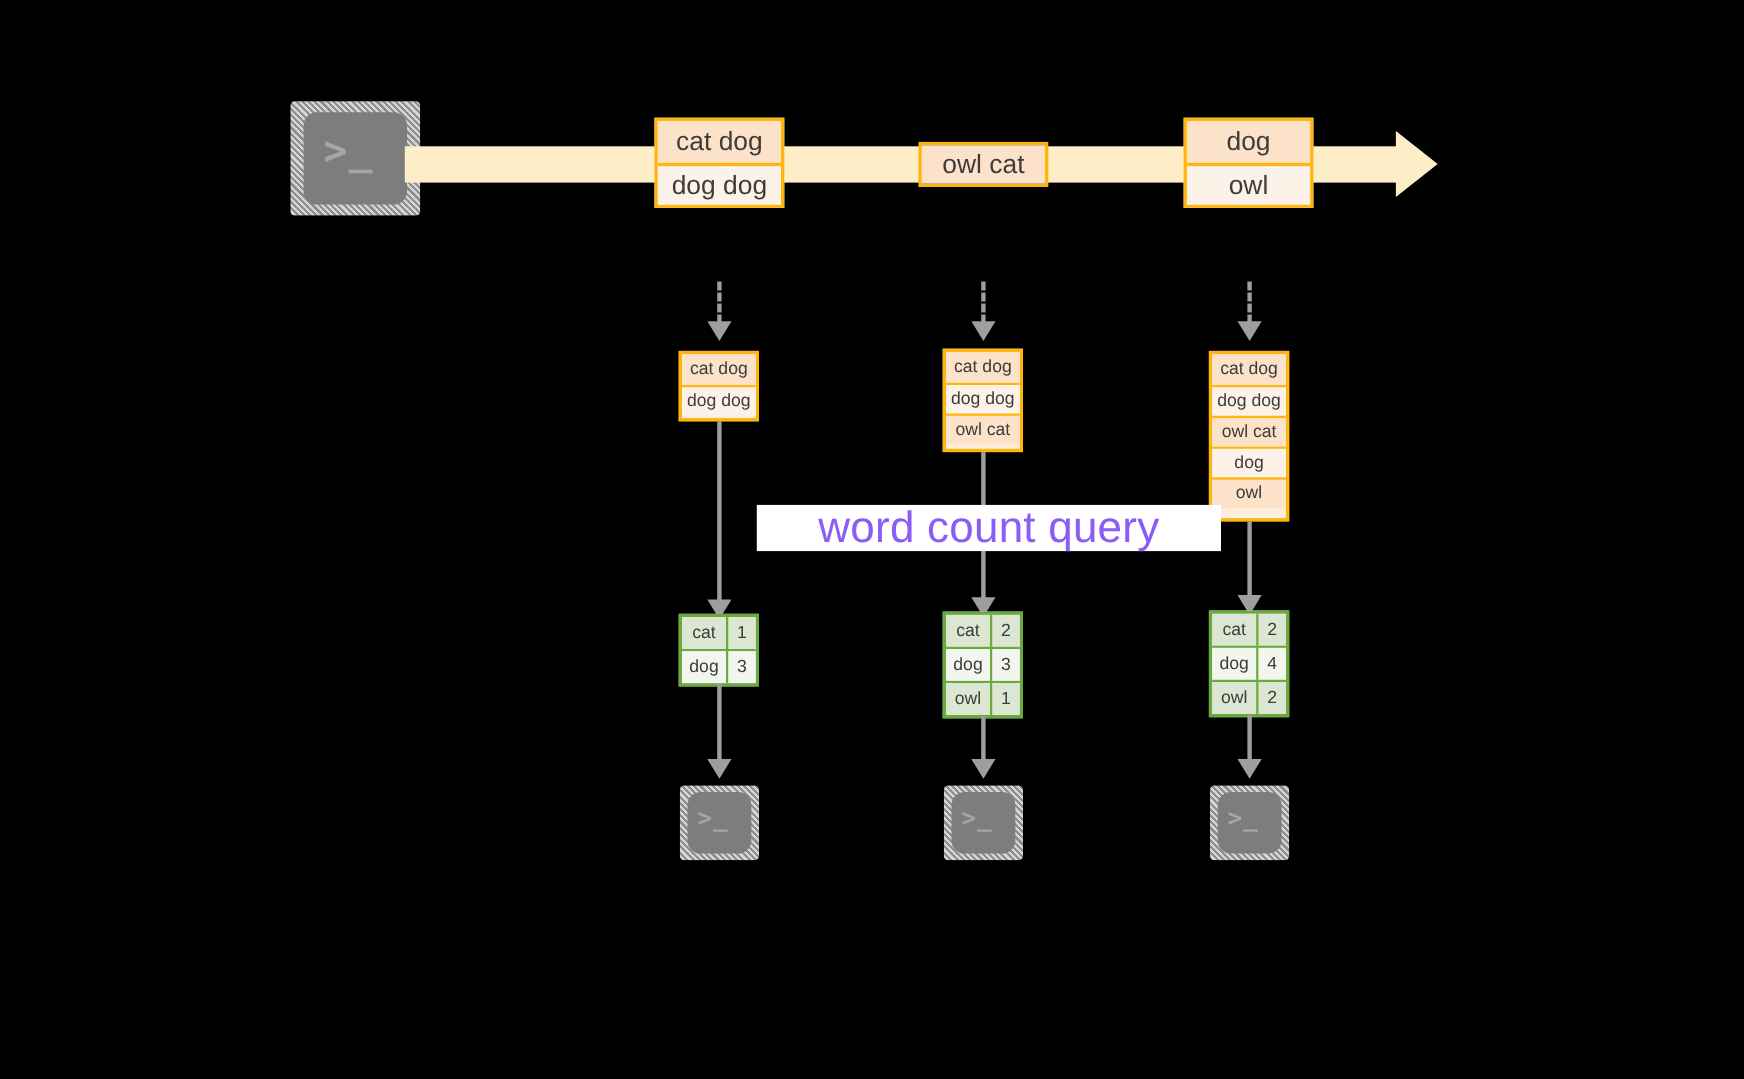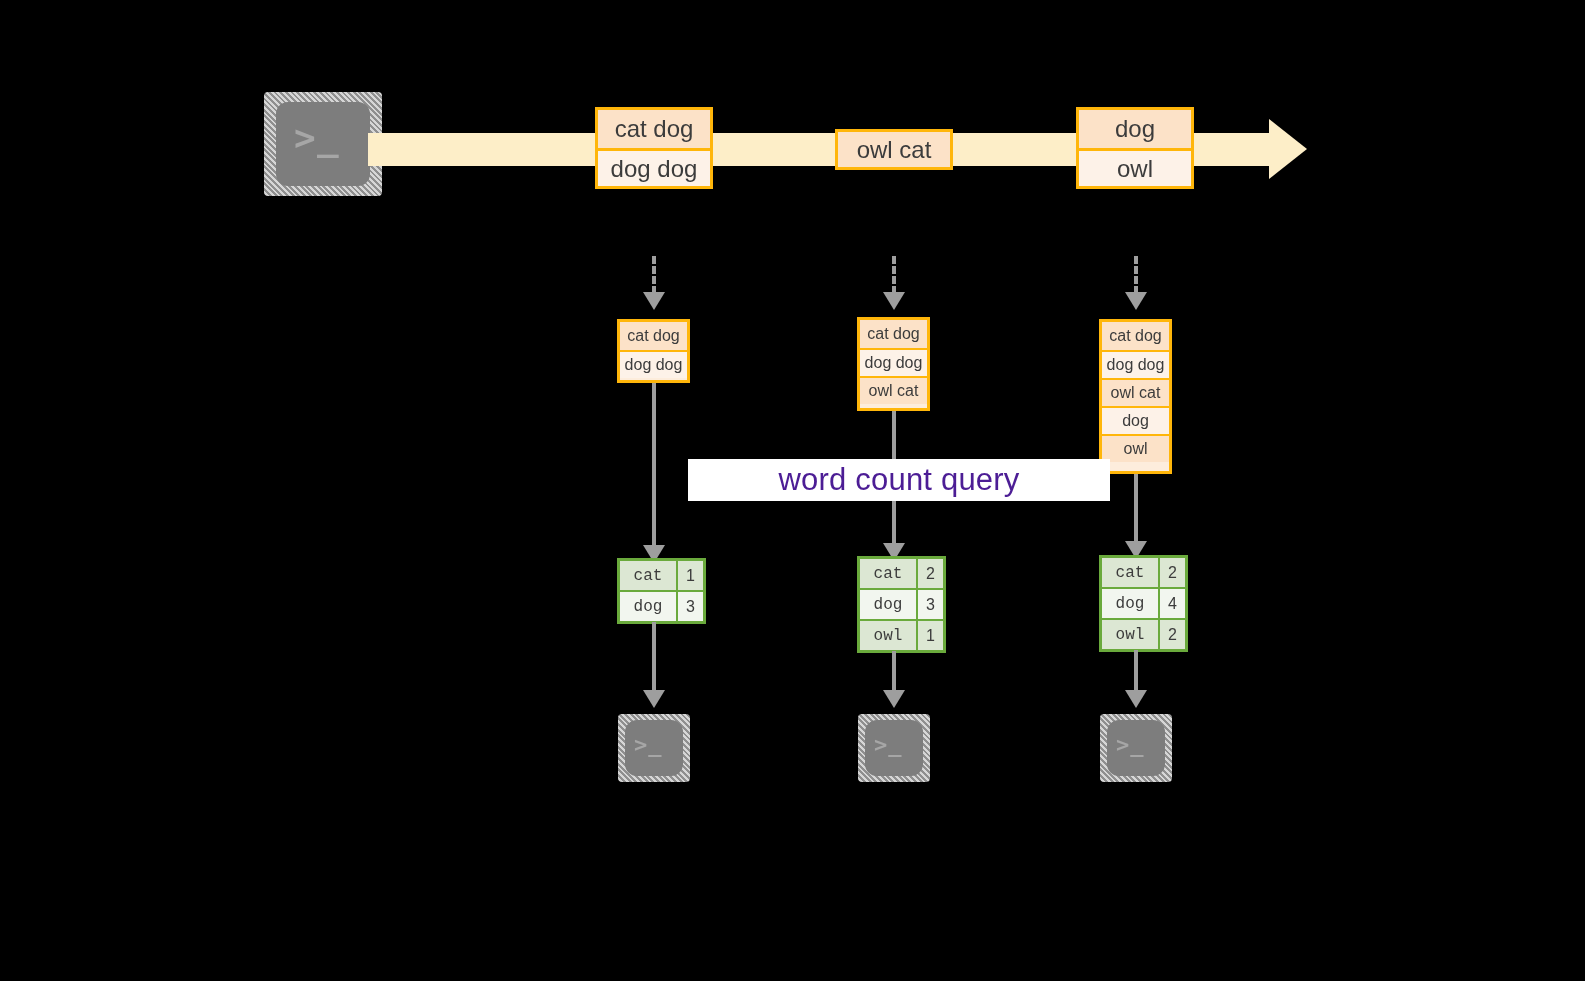--- a/index.html
+++ b/index.html
@@ -128,22 +128,21 @@
     box-sizing: border-box;
     display: flex;
     align-items: center;
     justify-content: center;
     color: #3c3c3c;
     font-size: 16px;
     background: #f2f6ef;
     white-space: nowrap;
   }
   .rescell.key {
-    width: 56px;
-    font-family: Liberation Mono, monospace;
+    width: 40px;
   }
   .rescell.val {
     width: 27px;
     border-left: 2px solid #6aaa3c;
   }
   .resrow.shade .rescell {
     background: #dce7d3;
   }
 
   
@@ -168,22 +167,22 @@
 
   
   .qband {
     position: absolute;
     background: #ffffff;
     display: flex;
     align-items: center;
     justify-content: center;
   }
   .qband-text {
-    font-size: 31px;
-    color: #4c1d95;
+    font-size: 40px;
+    color: #8b5cf6;
     white-space: nowrap;
     letter-spacing: 0.2px;
   }
 </style>
 </head>
 <body>
 
 <div id="stage">
 
   <div class="term" style="left:264px; top:92px; width:118px; height:104px;">

